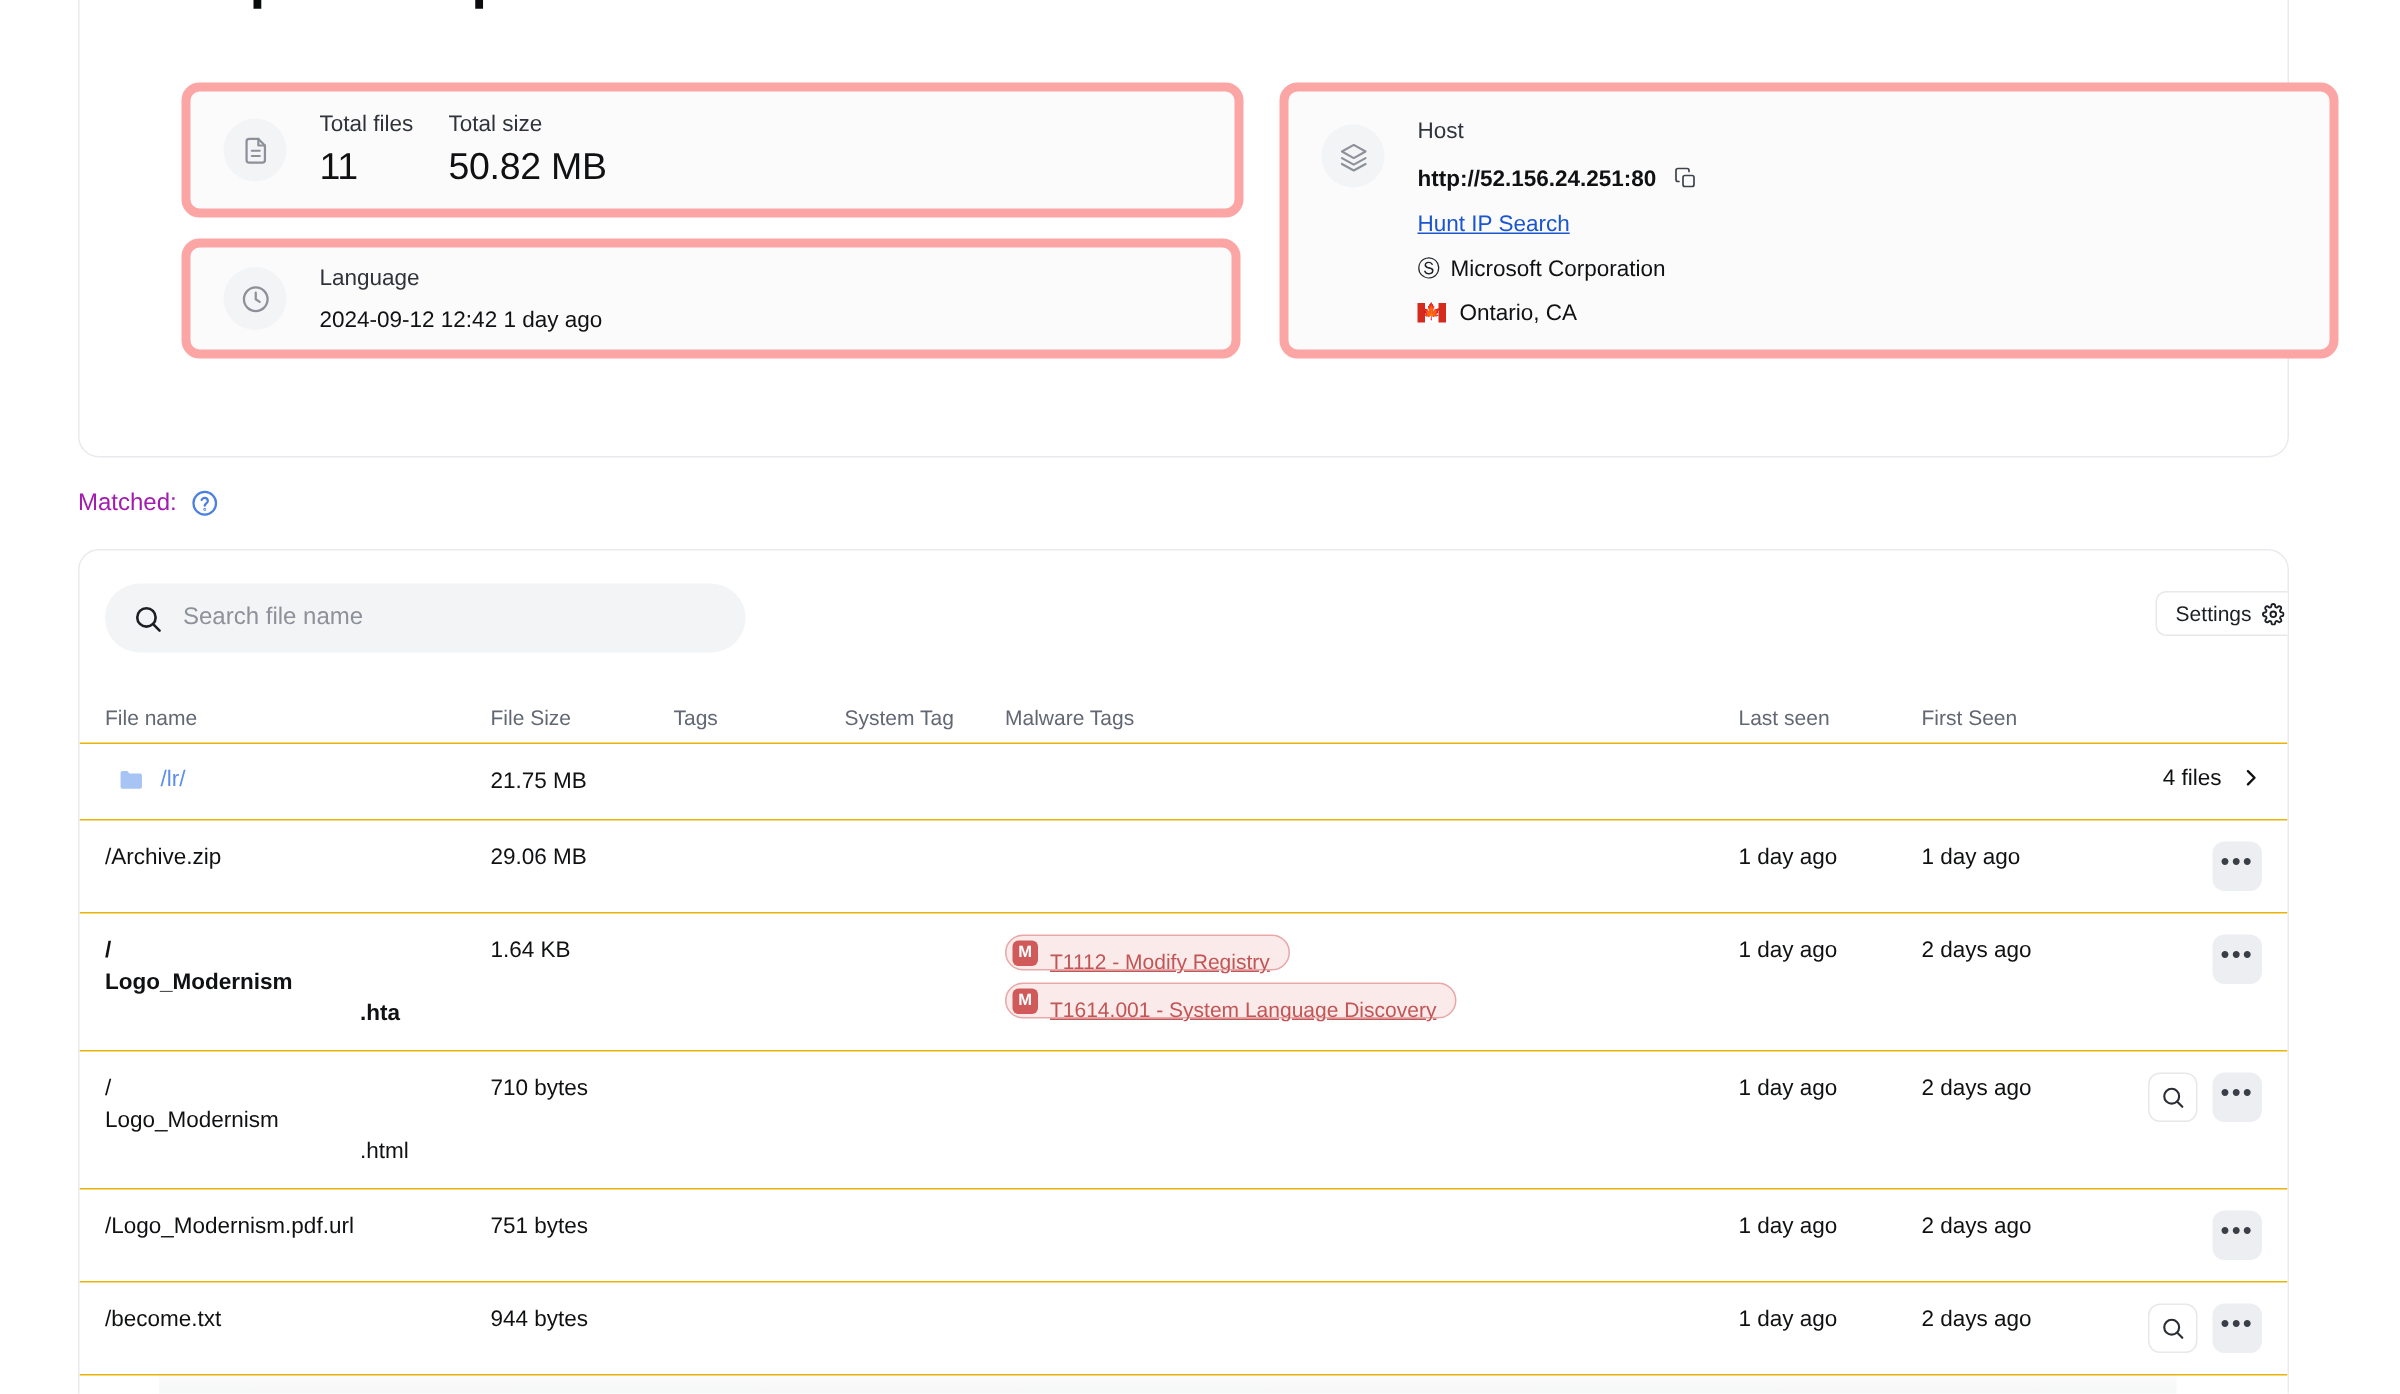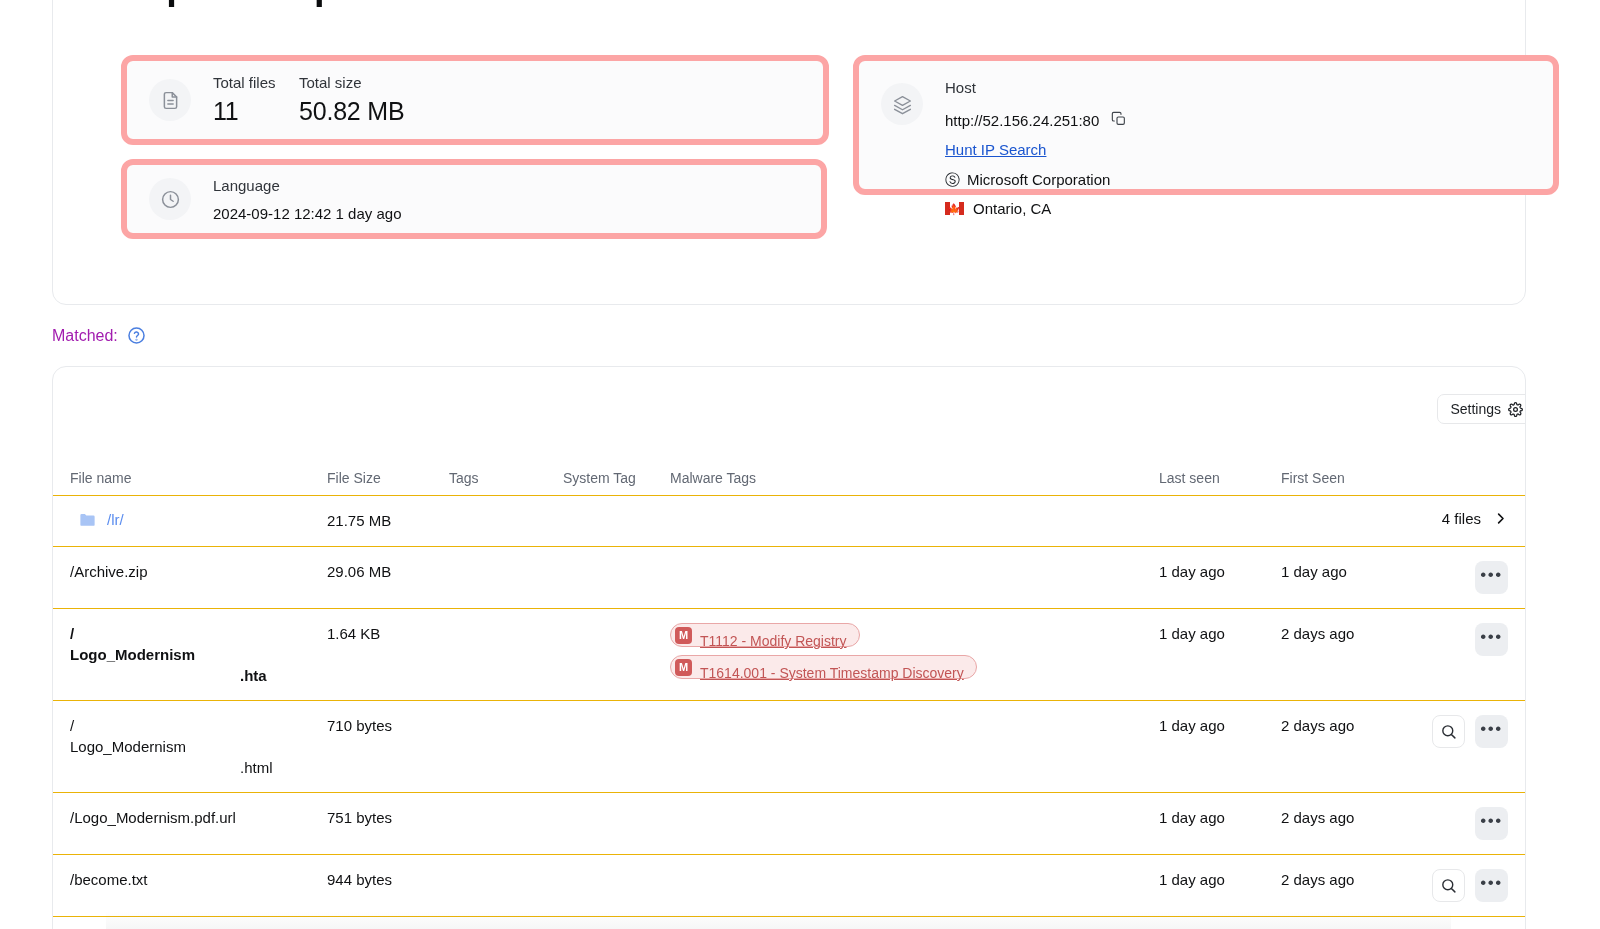--- a/index.html
+++ b/index.html
@@ -35,21 +35,21 @@
   .stat-card {
     position: absolute;
     border: 6px solid #fca5a5;
     border-radius: 12px;
     background: #fbfbfc;
     display: flex;
     align-items: center;
   }
   .stat-files { left: 68px; top: 94px; width: 708px; height: 90px; }
   .stat-time  { left: 68px; top: 198px; width: 706px; height: 80px; }
-  .stat-host  { left: 800px; top: 94px; width: 706px; height: 140px; align-items: flex-start; }
+  .stat-host  { left: 800px; top: 94px; width: 706px; height: 184px; align-items: flex-start; }
 
   .circ-icon {
     flex: 0 0 auto;
     width: 42px; height: 42px;
     border-radius: 50%;
     background: #f3f4f6;
     display: flex; align-items: center; justify-content: center;
     margin-left: 22px;
     color: #8b9099;
   }
@@ -67,21 +67,21 @@
     font-size: 25px; font-weight: 400; color: #101113; letter-spacing: -0.2px;
   }
   .stat-val.files { width: 86px; }
 
   .ts-label { font-size: 15px; color: #30343a; }
   .ts-value { font-size: 15px; color: #101113; margin-top: 11px; }
 
   
   .host-body { margin-left: 22px; margin-top: 18px; }
   .host-label { font-size: 15px; color: #30343a; }
-  .host-row { display: flex; align-items: flex-end; margin-top: 13px; }
+  .host-row { display: flex; align-items: center; margin-top: 13px; font-weight: bold; }
   .host-url { font-size: 15px; color: #101113; }
   .copy-btn {
     margin-left: 10px; width: 20px; height: 20px;
     display: flex; align-items: center; justify-content: center;
     color: #3f444b; cursor: pointer;
   }
   .hunt-link {
     display: inline-block;
     margin-top: 12px;
     font-size: 15px;
@@ -318,20 +318,29 @@
       <svg width="19" height="19" viewBox="0 0 24 24" fill="none" stroke="currentColor" stroke-width="1.9" stroke-linecap="round" stroke-linejoin="round">
         <circle cx="12" cy="12" r="9.5"></circle>
         <path d="M9.4 9.2a2.7 2.7 0 0 1 5.2.9c0 1.8-2.6 2.1-2.6 3.9"></path>
         <circle cx="12" cy="17.3" r="0.3" fill="currentColor"></circle>
       </svg>
     </span>
   </div>
 
   <div class="table-card">
 
+    <div class="search-wrap">
+      <span class="search-icon">
+        <svg width="21" height="21" viewBox="0 0 24 24" fill="none" stroke="currentColor" stroke-width="2" stroke-linecap="round">
+          <circle cx="11" cy="11" r="7"></circle>
+            <path d="M16.5 16.5 21 21"></path>
+        </svg>
+      </span>
+      <input class="search-input" type="text" placeholder="Search file name" style="">
+    </div>
 
     <div class="settings-btn">
       <span>Settings</span>
       <span class="gear">
         <svg width="15" height="15" viewBox="0 0 24 24" fill="none" stroke="currentColor" stroke-width="2" stroke-linecap="round" stroke-linejoin="round">
           <circle cx="12" cy="12" r="3"></circle>
           <path d="M19.4 15a1.6 1.6 0 0 0 .3 1.8l.1.1a2 2 0 1 1-2.8 2.8l-.1-.1a1.6 1.6 0 0 0-1.8-.3 1.6 1.6 0 0 0-1 1.5V21a2 2 0 1 1-4 0v-.1A1.6 1.6 0 0 0 9 19.4a1.6 1.6 0 0 0-1.8.3l-.1.1a2 2 0 1 1-2.8-2.8l.1-.1a1.6 1.6 0 0 0 .3-1.8 1.6 1.6 0 0 0-1.5-1H3a2 2 0 1 1 0-4h.1A1.6 1.6 0 0 0 4.6 9a1.6 1.6 0 0 0-.3-1.8l-.1-.1a2 2 0 1 1 2.8-2.8l.1.1a1.6 1.6 0 0 0 1.8.3H9a1.6 1.6 0 0 0 1-1.5V3a2 2 0 1 1 4 0v.1a1.6 1.6 0 0 0 1 1.5 1.6 1.6 0 0 0 1.8-.3l.1-.1a2 2 0 1 1 2.8 2.8l-.1.1a1.6 1.6 0 0 0-.3 1.8V9a1.6 1.6 0 0 0 1.5 1H21a2 2 0 1 1 0 4h-.1a1.6 1.6 0 0 0-1.5 1z"></path>
         </svg>
       </span>
     </div>
@@ -398,21 +407,21 @@
               <span class="fn-l3">.hta</span>
             </div>
             <div class="c-size cell">1.64 KB</div>
             <div class="c-tags cell"></div>
             <div class="c-sys cell"></div>
             <div class="c-mal"><div class="mtag">
                 <span class="mbadge">M</span>
                 <span class="mtext">T1112 - Modify Registry</span>
               </div><div class="mtag">
                 <span class="mbadge">M</span>
-                <span class="mtext">T1614.001 - System Timestamp Discovery</span>
+                <span class="mtext">T1614.001 - System Language Discovery</span>
               </div></div>
             <div class="c-last cell">1 day ago</div>
             <div class="c-first cell">2 days ago</div>
             <div class="c-act">
               <div class="act-btn-sq act-more">•••</div>
             </div>
           </div>
           <div class="trow">
             <div class="c-name cell fn-wrap">
               <span class="fn-l1">/</span>

